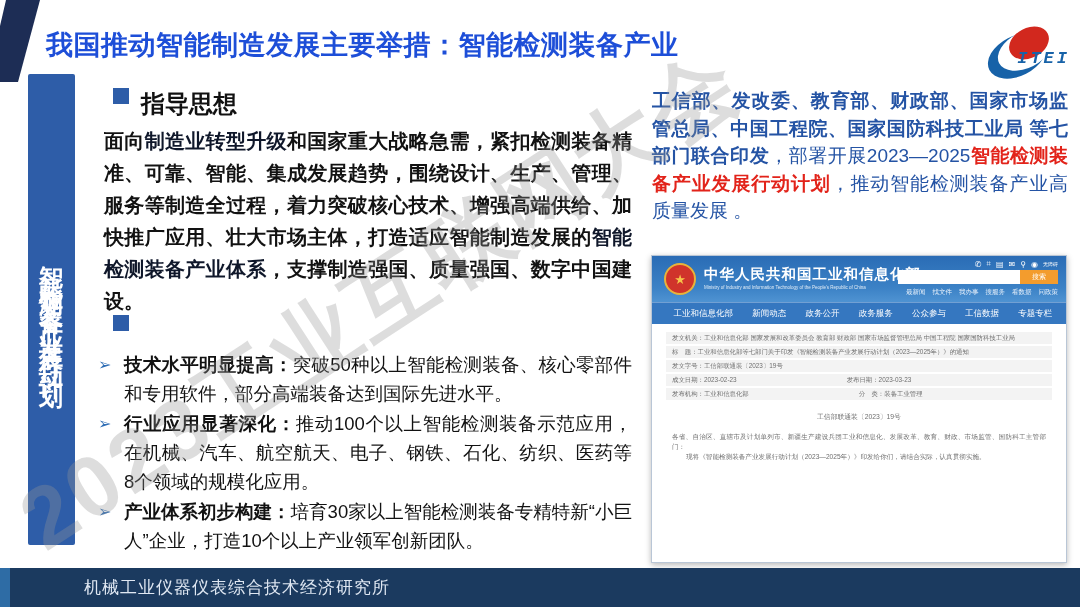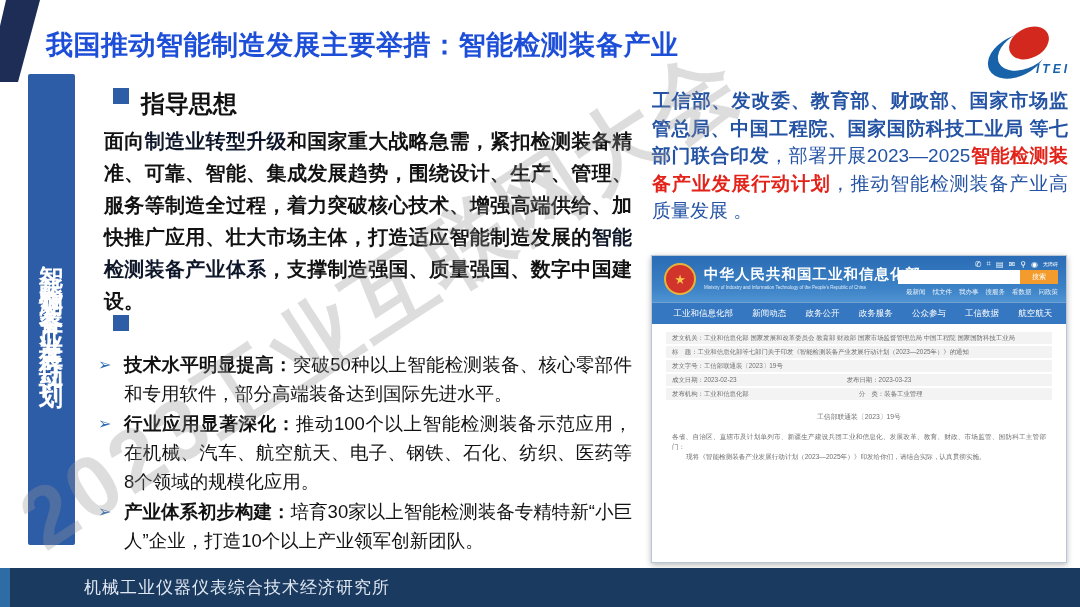--- a/index.html
+++ b/index.html
@@ -10,21 +10,21 @@
   
   .corner-slash{position:absolute;left:0;top:0;width:40px;height:82px;background:#1d2d55;
     clip-path:polygon(6px 0,40px 0,18px 82px,0 82px,0 26px);}
   
   .page-title{position:absolute;left:46px;top:27px;font-size:27px;font-weight:800;color:#1d4ed8;letter-spacing:.5px;}
   
   .logo{position:absolute;left:984px;top:22px;width:86px;height:62px;}
   .logo .blue-ellipse{position:absolute;left:2px;top:14px;width:62px;height:40px;background:#1762a8;border-radius:50%;transform:rotate(-27deg);}
   .logo .white-cut{position:absolute;left:12px;top:10px;width:58px;height:36px;background:#fff;border-radius:50%;transform:rotate(-27deg);}
   .logo .red-ellipse{position:absolute;left:24px;top:6px;width:42px;height:30px;background:#d2281e;border-radius:50%;transform:rotate(-27deg);}
-  .logo .logo-text{position:absolute;right:0px;bottom:8px;font-size:12px;font-weight:700;color:#1762a8;letter-spacing:3px;font-style:italic;}
+  .logo .logo-text{position:absolute;right:0px;bottom:16px;font-size:17px;font-weight:700;color:#1762a8;letter-spacing:3px;font-style:italic;font-family:Liberation Mono, monospace;}
   
   .sidebar{position:absolute;left:28px;top:74px;width:47px;height:471px;background:#2e5da8;border-radius:2px;
     display:flex;align-items:center;justify-content:center;}
   .sidebar-text{writing-mode:vertical-rl;text-orientation:upright;color:#fff;font-size:24px;font-weight:700;letter-spacing:9px;line-height:47px;}
   
   .sec-heading{position:absolute;display:flex;align-items:flex-start;gap:12px;}
   .sq{width:16px;height:16px;background:#2e5da8;flex:0 0 auto;}
   .sec-heading .h-text{font-size:24px;font-weight:800;color:#111;}
   .h1{left:113px;top:88px;}
   .h2{left:113px;top:315px;}
@@ -143,21 +143,21 @@
         <span>问政策</span>
       </div>
     </div>
     <div class="site-nav">
       <span>工业和信息化部</span>
       <span>新闻动态</span>
       <span>政务公开</span>
       <span>政务服务</span>
       <span>公众参与</span>
       <span>工信数据</span>
-      <span>航空航天</span>
+      <span>专题专栏</span>
     </div>
     <div class="meta">
       <div class="meta-row">
           <span>发文机关：工业和信息化部 国家发展和改革委员会 教育部 财政部 国家市场监督管理总局 中国工程院 国家国防科技工业局</span>
         </div>
       <div class="meta-row">
           <span>标　题：工业和信息化部等七部门关于印发《智能检测装备产业发展行动计划（2023—2025年）》的通知</span>
         </div>
       <div class="meta-row">
           <span>发文字号：工信部联通装〔2023〕19号</span>

